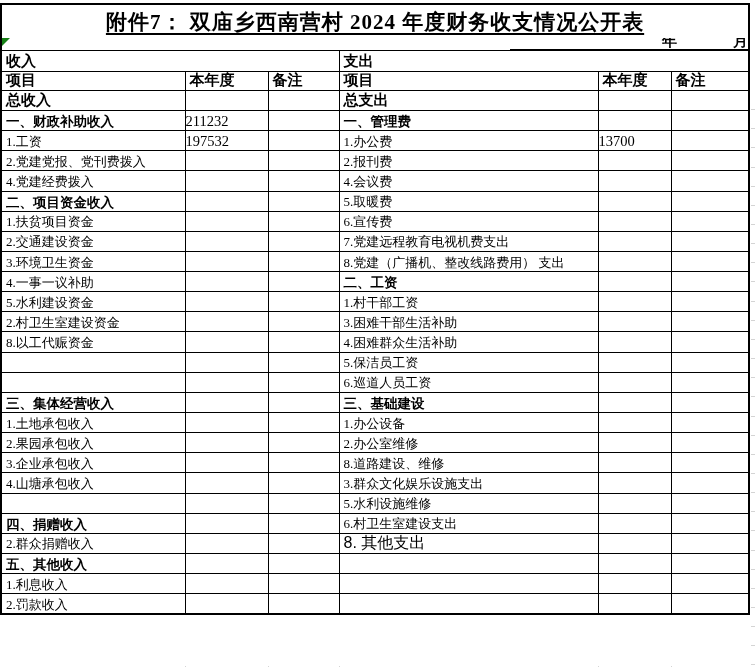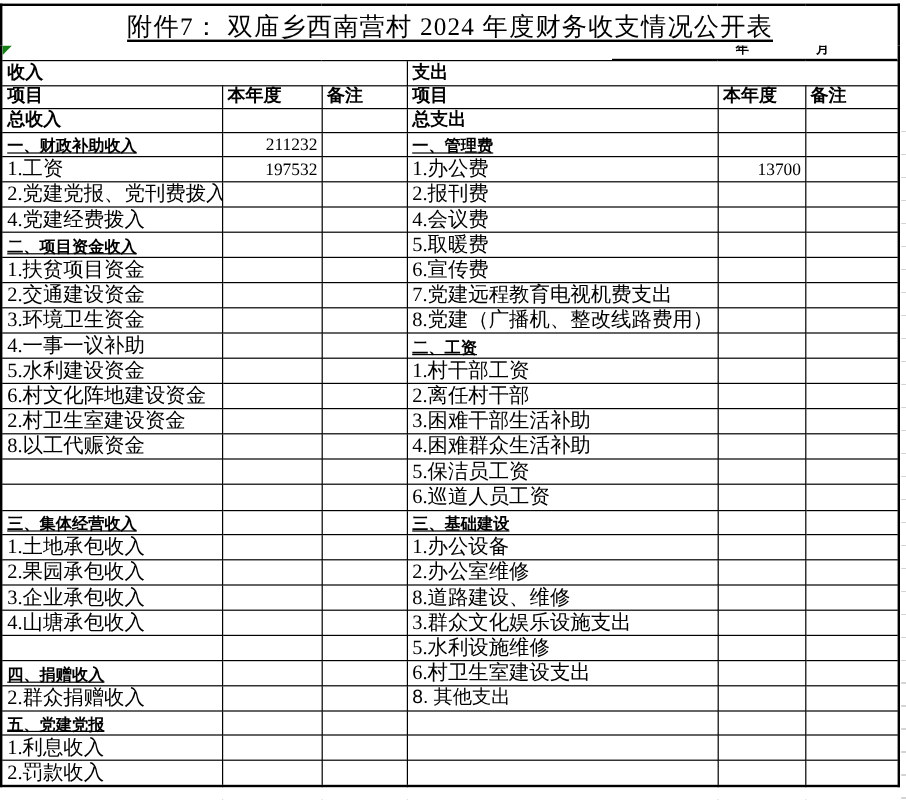--- a/index.html
+++ b/index.html
@@ -19,45 +19,45 @@
     overflow:hidden;white-space:nowrap;
     padding:0 0 1px 4px;
     line-height:1.12;
   }
   
   tr.r-title td{
     border-bottom:none;height:31px;
     text-align:center;vertical-align:middle;padding:2px 0 0 0;
   }
   .title-text{
-    font-size:21px;font-weight:normal;letter-spacing:1px;
+    font-size:21px;font-weight:bold;letter-spacing:1px;
     text-decoration:underline;text-decoration-thickness:2px;text-underline-offset:4px;
   }
   tr.r-date td{
     border-top:none;height:12px;position:relative;padding:0;
   }
   .date-underline{
     position:absolute;right:0;bottom:-1px;width:238px;height:17px;
     border-bottom:2px solid #000;
-    font-size:11px;font-weight:bold;line-height:15px;
-    padding-left:103px;box-sizing:border-box;
+    font-size:15px;font-weight:bold;line-height:15px;
+    padding-left:103px;box-sizing:border-box;text-align:right;
   }
   .date-underline .month{margin-left:56px;}
   .comment-triangle{
     position:absolute;left:0;top:0;width:0;height:0;
     border-top:8px solid #168016;border-right:8px solid transparent;
   }
   tr.r-inout td{height:19px;font-size:15px;font-weight:bold;}
   tr.r-colhead td{height:16px;font-size:15px;font-weight:bold;margin-left:25px;}
   tr.r-data td{height:18.15px;}
-  td.label{text-align:left;font-size:17px;}
-  td.value{text-align:right;font-size:14.5px;padding-right:3px;padding-left:0;}
+  td.label{text-align:left;font-size:13px;}
+  td.value{font-size:14.5px;padding-right:3px;padding-left:0;}
   td.note{font-size:13px;}
   td.style-total{font-weight:bold;font-size:15px;}
-  td.style-section{font-weight:bold;font-size:13.5px;text-decoration:underline;}
+  td.style-section{font-weight:bold;font-size:13.5px;}
   td.style-item-large{font-size:16px;font-family:"Liberation Sans","DejaVu Sans",sans-serif;}
   
   col.c-item-l{width:184px;} col.c-val-l{width:83px;} col.c-note-l{width:71px;}
   col.c-item-r{width:259px;} col.c-val-r{width:73px;} col.c-note-r{width:78px;}
   
   .right-strip{
     position:absolute;left:751px;top:88px;width:4px;height:575px;
     background:repeating-linear-gradient(to bottom,
       transparent 0px,transparent 18.15px,#d4d4d4 18.15px,#d4d4d4 19.15px);
   }
@@ -184,28 +184,20 @@
         </tr>
         <tr class="r-data">
           <td class="label style-item">5.水利建设资金</td>
           <td class="value"></td>
           <td class="note"></td>
           <td class="label style-item">1.村干部工资</td>
           <td class="value"></td>
           <td class="note"></td>
         </tr>
         <tr class="r-data">
-          <td class="label style-item">6.村文化阵地建设资金</td>
-          <td class="value"></td>
-          <td class="note"></td>
-          <td class="label style-item">2.离任村干部</td>
-          <td class="value"></td>
-          <td class="note"></td>
-        </tr>
-        <tr class="r-data">
           <td class="label style-item">2.村卫生室建设资金</td>
           <td class="value"></td>
           <td class="note"></td>
           <td class="label style-item">3.困难干部生活补助</td>
           <td class="value"></td>
           <td class="note"></td>
         </tr>
         <tr class="r-data">
           <td class="label style-item">8.以工代赈资金</td>
           <td class="value"></td>
@@ -288,21 +280,21 @@
         </tr>
         <tr class="r-data">
           <td class="label style-item">2.群众捐赠收入</td>
           <td class="value"></td>
           <td class="note"></td>
           <td class="label style-item-large">8. 其他支出</td>
           <td class="value"></td>
           <td class="note"></td>
         </tr>
         <tr class="r-data">
-          <td class="label style-section">五、党建党报</td>
+          <td class="label style-section">五、其他收入</td>
           <td class="value"></td>
           <td class="note"></td>
           <td class="label style-item"></td>
           <td class="value"></td>
           <td class="note"></td>
         </tr>
         <tr class="r-data">
           <td class="label style-item">1.利息收入</td>
           <td class="value"></td>
           <td class="note"></td>

